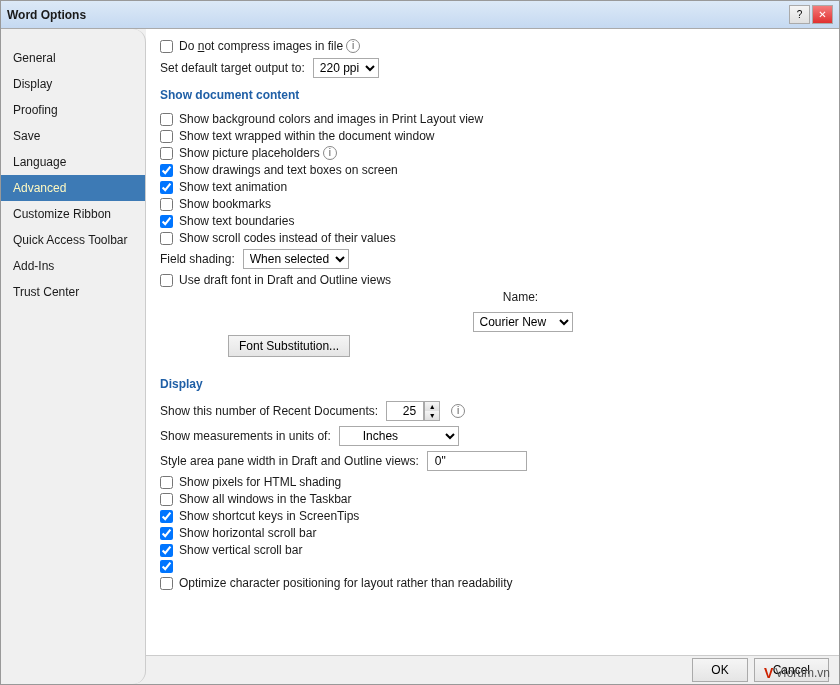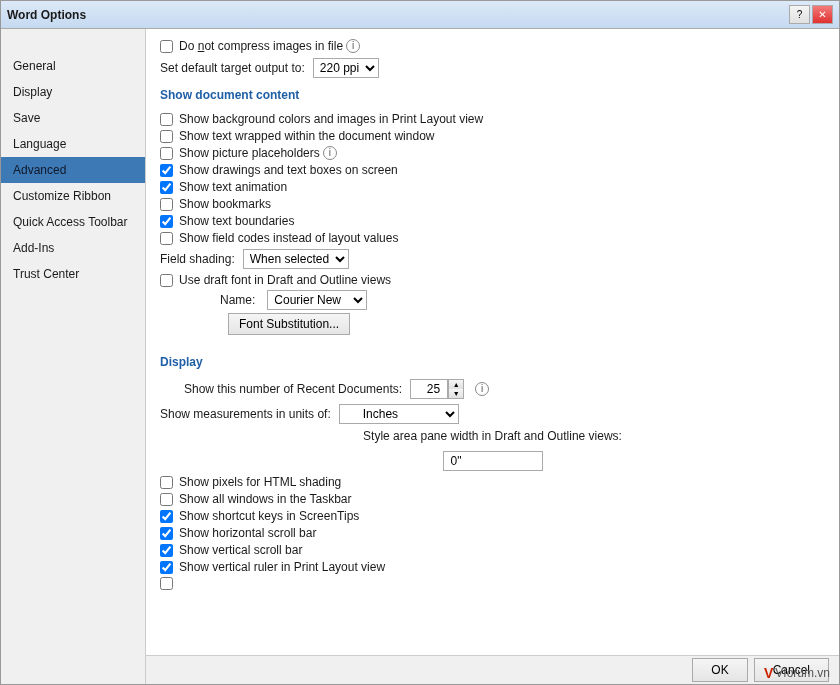--- a/index.html
+++ b/index.html
@@ -54,32 +54,33 @@
     .content {
       display: flex;
       flex: 1;
       overflow: hidden;
     }
     
     .sidebar {
       width: 145px;
       background: #f0f0f0;
       border-right: 1px solid #ccc;
-      padding-top: 24px;
+      padding-top: 16px;
+      border-radius: 13px;
     }
     
     .sidebar-item {
       padding: 6px 12px;
       cursor: pointer;
       color: #1a1a1a;
       font-size: 12px;
     }
     .sidebar-item.active {
       background: #3d7ab5;
-      color: #0f172a;
+      color: #fef9c3;
     }
     
     .main-panel {
       flex: 1;
       display: flex;
       flex-direction: column;
       overflow: hidden;
       justify-content: flex-end;
     }
     
@@ -260,20 +261,21 @@
       <button class="title-btn">?</button>
       <button class="title-btn close">✕</button>
     </div>
   </div>
 
   <div class="content">
 
     <div class="sidebar">
       <div class="sidebar-item">General</div>
       <div class="sidebar-item">Display</div>
+      <div class="sidebar-item">Proofing</div>
       <div class="sidebar-item">Save</div>
       <div class="sidebar-item">Language</div>
       <div class="sidebar-item active">Advanced</div>
       <div class="sidebar-item">Customize Ribbon</div>
       <div class="sidebar-item">Quick Access Toolbar</div>
       <div class="sidebar-item">Add-Ins</div>
       <div class="sidebar-item">Trust Center</div>
     </div>
 
     <div class="main-panel">
@@ -320,54 +322,54 @@
           <div class="checkbox-row">
             <input type="checkbox" style="">
             <span class="label-text">Show bookmarks</span>
           </div>
           <div class="checkbox-row">
             <input type="checkbox" checked="" style="">
             <span class="label-text">Show text boundaries</span>
           </div>
           <div class="checkbox-row">
             <input type="checkbox" style="">
-            <span class="label-text">Show field codes instead of layout values</span>
+            <span class="label-text">Show scroll codes instead of their values</span>
           </div>
 
           <div class="label-row" style="margin-top:4px; margin-bottom:4px;">
             <span class="label-text">Field shading:</span>
             <select class="select-inline">
               <option>When selected</option>
               <option>Always</option>
               <option>Never</option>
             </select>
           </div>
 
           <div class="checkbox-row">
             <input type="checkbox" style="">
             <span class="label-text">Use draft font in Draft and Outline views</span>
           </div>
 
-          <div class="label-row" style="padding-left:60px; margin-bottom:3px;">
+          <div class="label-row" style="padding-left:60px; margin-bottom:3px;flex-direction:column;">
             <span class="label-text name-label">Name:</span>
             <select style="min-width:100px;">
               <option>Courier New</option>
             </select>
           </div>
 
 
           <div style="padding-left:60px; margin-bottom:10px;">
             <button class="font-btn" style="margin-left:8px;">Font Substitution...</button>
           </div>
         </div>
 
         <div class="section">
           <div class="section-header">Display</div>
 
-          <div class="label-row" style="margin-bottom:5px;margin-left:24px;">
+          <div class="label-row" style="margin-bottom:5px;">
             <span class="label-text">Show this number of Recent Documents:</span>
             <div class="spinner-wrap">
               <input type="text" class="spinner-input" value="25" style="">
               <div class="spinner-btns">
                 <div class="spin-up">▲</div>
                 <div class="spin-down">▼</div>
               </div>
             </div>
             <span class="info-icon">i</span>
           </div>
@@ -376,21 +378,21 @@
             <span class="label-text">Show measurements in units of:</span>
             <select class="select-wide">
               <option>Inches</option>
               <option>Centimeters</option>
               <option>Millimeters</option>
               <option>Points</option>
               <option>Picas</option>
             </select>
           </div>
 
-          <div class="label-row" style="flex-direction:column;">
+          <div class="label-row" style="">
             <span class="label-text">Style area pane width in Draft and Outline views:</span>
             <input type="text" class="text-input-wide" value="0&quot;" style="">
           </div>
 
           <div class="checkbox-row">
             <input type="checkbox" style="">
             <span class="label-text">Show pixels for HTML shading</span>
           </div>
           <div class="checkbox-row">
             <input type="checkbox" style="">
@@ -403,24 +405,24 @@
           <div class="checkbox-row">
             <input type="checkbox" checked="" style="">
             <span class="label-text">Show horizontal scroll bar</span>
           </div>
           <div class="checkbox-row">
             <input type="checkbox" checked="" style="">
             <span class="label-text">Show vertical scroll bar</span>
           </div>
           <div class="checkbox-row">
             <input type="checkbox" checked="" style="">
-            <span class="label-text">Show vertical ruler in Print Layout view</span>
-          </div>
-          <div class="checkbox-row">
-            <input type="checkbox" style="">
+          </div>
+          <div class="checkbox-row">
+            <input type="checkbox" style="">
+            <span class="label-text">Optimize character positioning for layout rather than readability</span>
           </div>
         </div>
 
       </div>
 
       <div class="dialog-footer">
         <button class="footer-btn">OK</button>
         <button class="footer-btn">Cancel</button>
       </div>
     </div>

